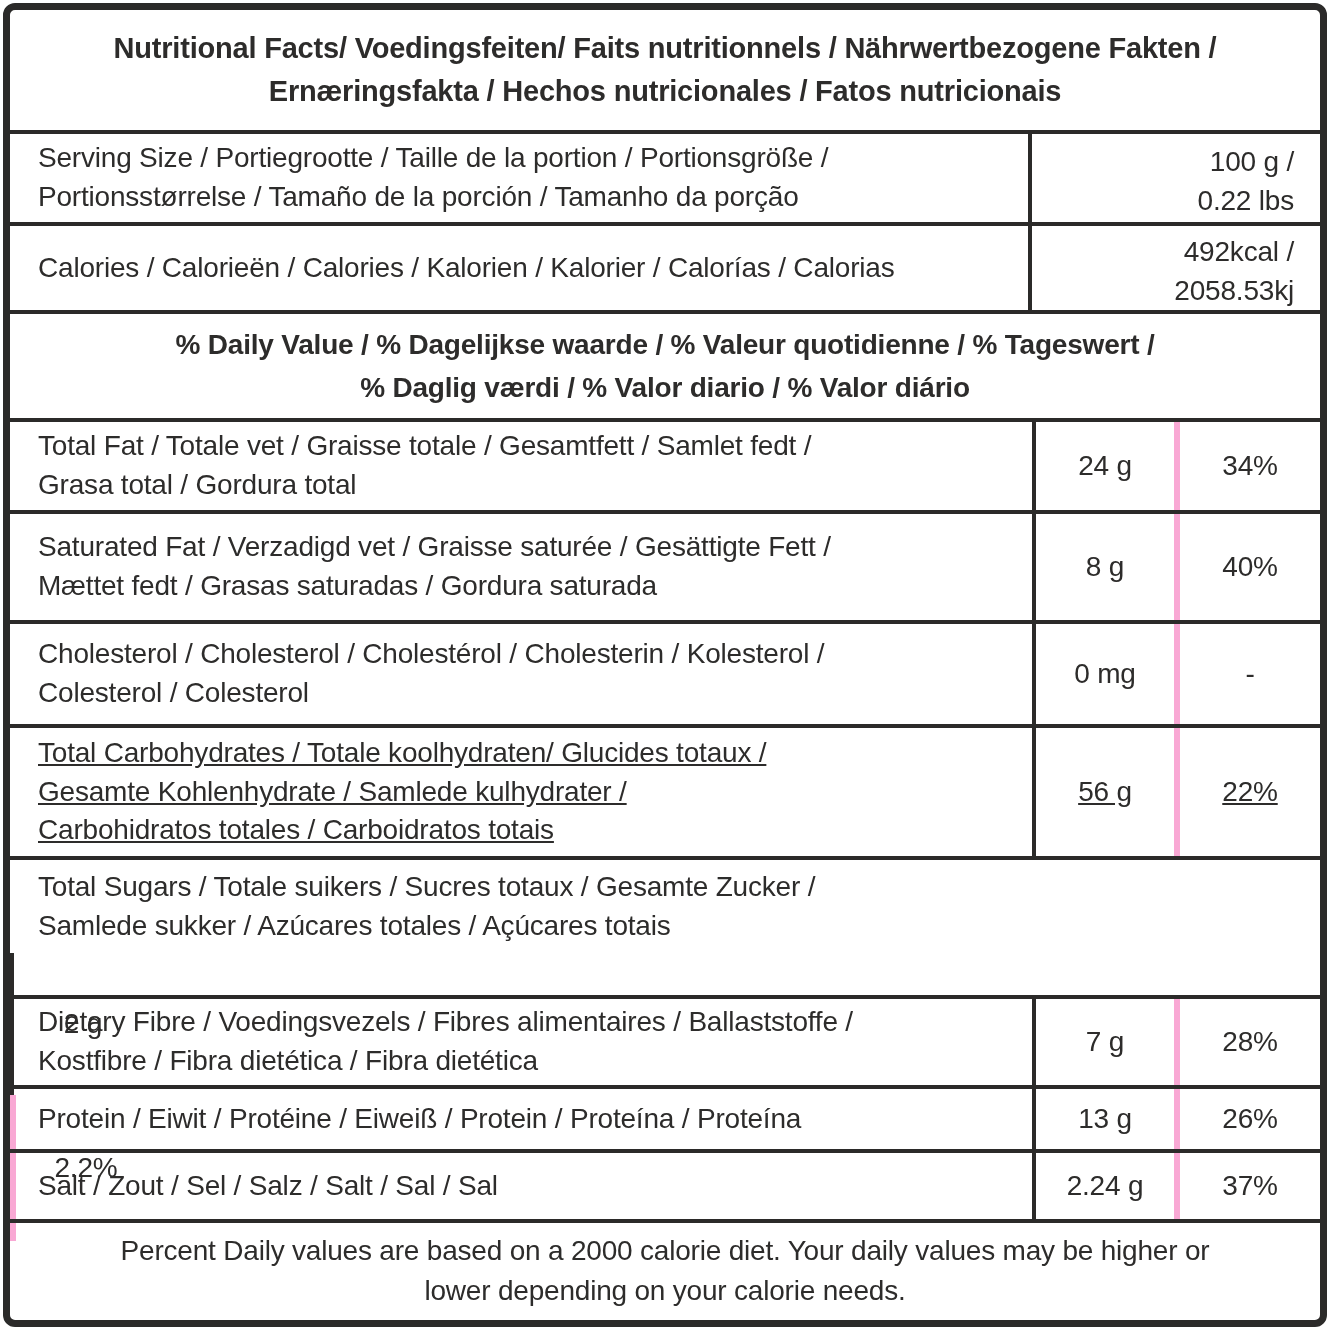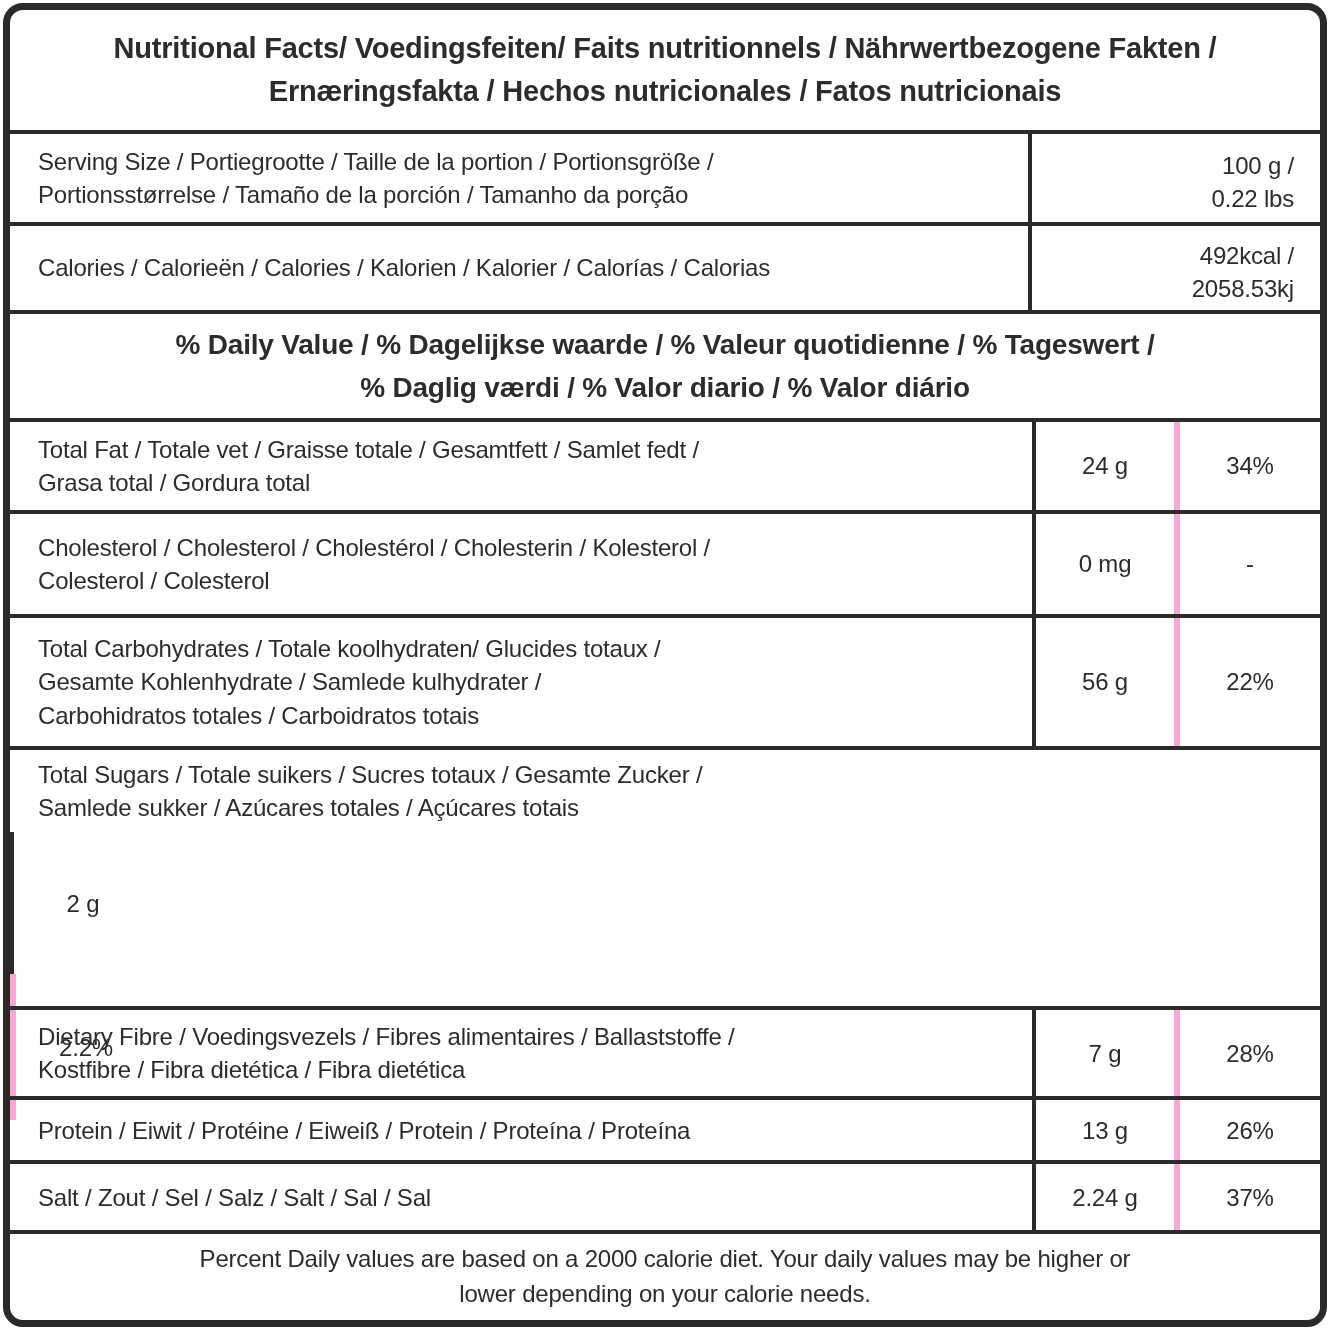--- a/index.html
+++ b/index.html
@@ -8,40 +8,40 @@
     background: #ffffff;
     font-family: "Liberation Sans", "DejaVu Sans", sans-serif;
     color: #2d2c2b;
   }
   .label-card {
     box-sizing: border-box;
     width: 1324px;
     height: 1324px;
     margin: 3px;
     border: 7px solid #2b2a29;
-    border-radius: 20px;
+    border-radius: 12px;
     background: #ffffff;
     display: flex;
     flex-direction: column;
     overflow: hidden;
   }
   .row {
     box-sizing: border-box;
     display: flex;
     flex-direction: row;
     align-items: stretch;
     border-top: 4px solid #2b2a29;
   }
   .row:first-child { border-top: none; }
   .cell {
     box-sizing: border-box;
     display: flex;
     align-items: center;
     white-space: pre-line;
-    font-size: 24px;
+    font-size: 28px;
     line-height: 1.38;
     letter-spacing: -0.2px;
   }
   .cell-label {
     flex: 1 1 auto;
     justify-content: flex-start;
     text-align: left;
     padding: 8px 16px 8px 28px;
   }
   .cell-value {
@@ -85,21 +85,21 @@
   .row-calories { min-height: 88px; }
   .row-dv       { min-height: 108px; }
   .row-dv .cell-full {
     font-weight: bold;
     font-size: 28px;
     line-height: 1.55;
   }
   .row-fat      { min-height: 92px; }
   .row-satfat   { min-height: 110px; }
   .row-chol     { min-height: 104px; }
-  .row-carbs    { min-height: 132px; }
+  .row-carbs    { min-height: 132px; text-decoration: underline; }
   .row-sugars   { min-height: 92px; flex-direction: column; }
   .row-fibre    { min-height: 90px; }
   .row-protein  { min-height: 64px; }
   .row-salt     { min-height: 70px; }
   .row-footer   { flex: 1 1 auto; justify-content: flex-end; }
   .row-footer .cell-full { line-height: 1.45; align-items: center; }
 </style>
 </head>
 <body>
 
@@ -128,20 +128,26 @@
 % Daglig værdi / % Valor diario / % Valor diário</div>
   </div>
 
   <div class="row row-fat">
     <div class="cell cell-label">Total Fat / Totale vet / Graisse totale / Gesamtfett / Samlet fedt /
 Grasa total / Gordura total</div>
     <div class="cell cell-amount">24 g</div>
     <div class="cell cell-percent">34%</div>
   </div>
 
+  <div class="row row-satfat">
+    <div class="cell cell-label">Saturated Fat / Verzadigd vet / Graisse saturée / Gesättigte Fett /
+Mættet fedt / Grasas saturadas / Gordura saturada</div>
+    <div class="cell cell-amount">8 g</div>
+    <div class="cell cell-percent">40%</div>
+  </div>
 
   <div class="row row-chol">
     <div class="cell cell-label">Cholesterol / Cholesterol / Cholestérol / Cholesterin / Kolesterol /
 Colesterol / Colesterol</div>
     <div class="cell cell-amount">0 mg</div>
     <div class="cell cell-percent">-</div>
   </div>
 
   <div class="row row-carbs">
     <div class="cell cell-label">Total Carbohydrates / Totale koolhydraten/ Glucides totaux /

